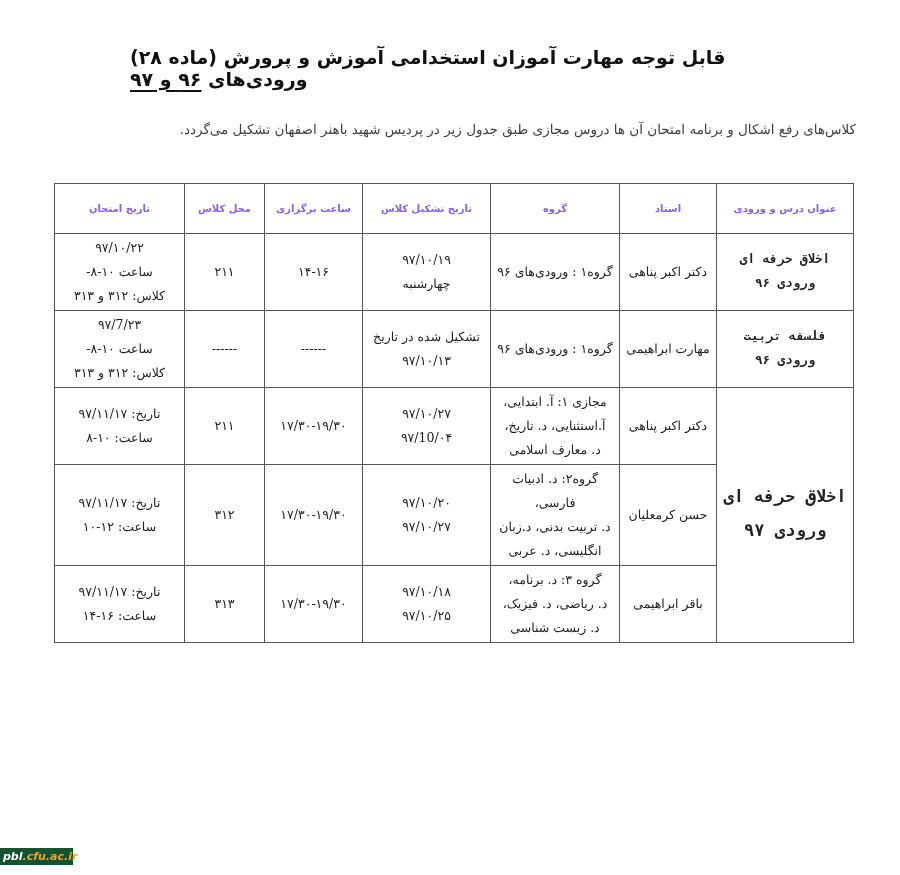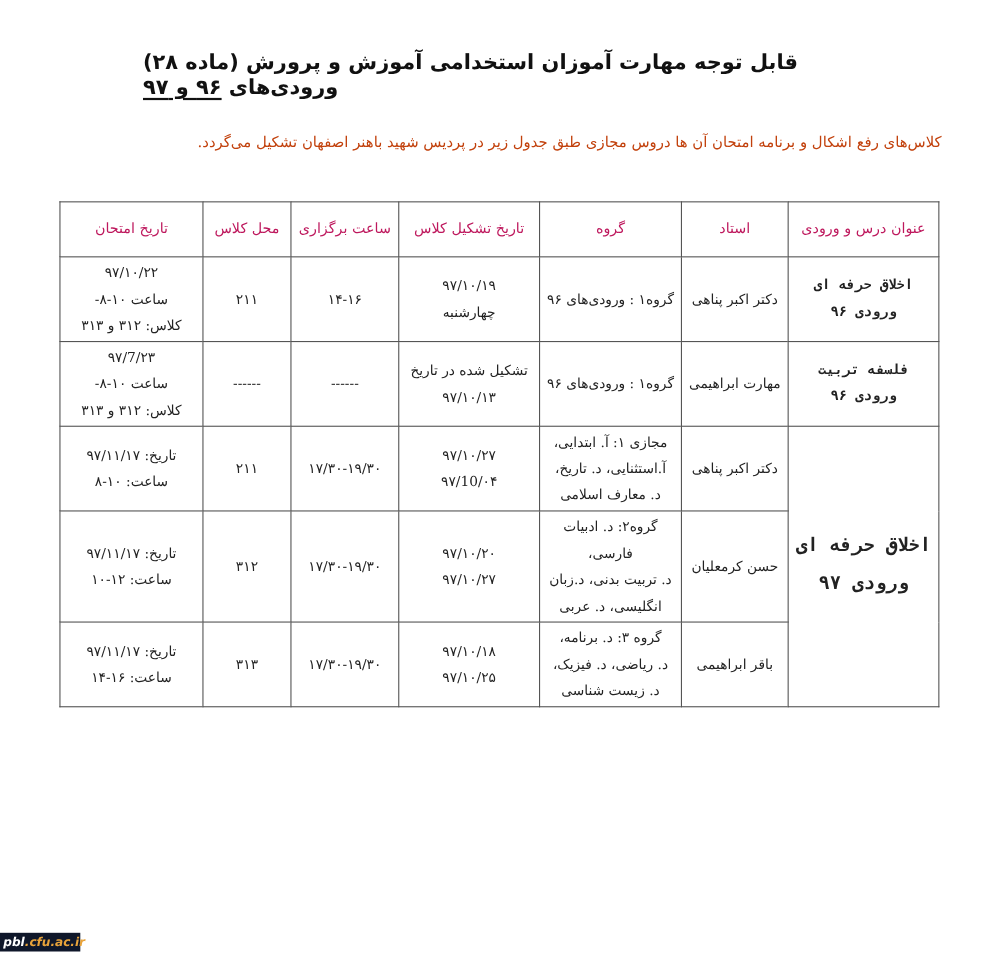--- a/index.html
+++ b/index.html
@@ -8,41 +8,41 @@
     font-family: "DejaVu Serif", "Liberation Serif", serif; color:#1a1a1a;
   }
   .title {
     position:absolute; top:46px; left:130px; width:650px; text-align:left;
     direction:rtl; font-family:"DejaVu Sans", sans-serif; font-weight:bold; font-size:19px; color:#111;
     letter-spacing:-0.3px;
   }
   .title u { text-decoration:underline; text-underline-offset:4px; text-decoration-thickness:2px; }
   .intro {
     position:absolute; top:121px; right:44px; width:700px; direction:rtl; text-align:right;
-    font-size:13.5px; color:#c2410c;
+    font-size:13.5px; color:#404040;
   }
   table.sched {
     position:absolute; top:183px; left:54px; width:799px; border-collapse:collapse; direction:rtl;
     table-layout:fixed;
   }
   table.sched th, table.sched td {
     border:1.3px solid #555; text-align:center; vertical-align:middle; padding:2px 4px;
   }
   table.sched th {
-    height:45px; font-family:"DejaVu Sans", sans-serif; font-weight:normal; font-size:13px; color:#be185d;
+    height:45px; font-family:"DejaVu Sans", sans-serif; font-weight:bold; font-size:10px; color:#8b5cf6;
   }
   table.sched td { font-size:12.5px; line-height:24px; color:#222; }
   td.course { font-family:Liberation Mono, monospace; font-weight:bold; font-size:12.5px; line-height:26px; }
   td.course.big { font-size:17px; line-height:34px; }
   tr.r1 td, tr.r2 td { height:71px; }
   tr.r3 td, tr.r4 td { height:71px; }
   tr.r5 td { height:69px; }
   .line { display:block; }
   .watermark {
-    position:absolute; left:0; top:848px; width:73px; height:17px; background:#0f172a;
+    position:absolute; left:0; top:848px; width:73px; height:17px; background:#14532d;
     font-family:"DejaVu Sans", sans-serif; font-style:italic; font-weight:bold; font-size:11px;
     line-height:17px; padding-left:3px; box-sizing:border-box; white-space:nowrap;
   }
   .watermark .wm-a { color:#ffffff; }
   .watermark .wm-b { color:#e8a33a; }
 </style>
 </head>
 <body>
 
 <div class="title"><span>قابل توجه مهارت آموزان استخدامی آموزش و پرورش (ماده ۲۸) ورودی‌های </span><u>۹۶ و ۹۷</u></div>

